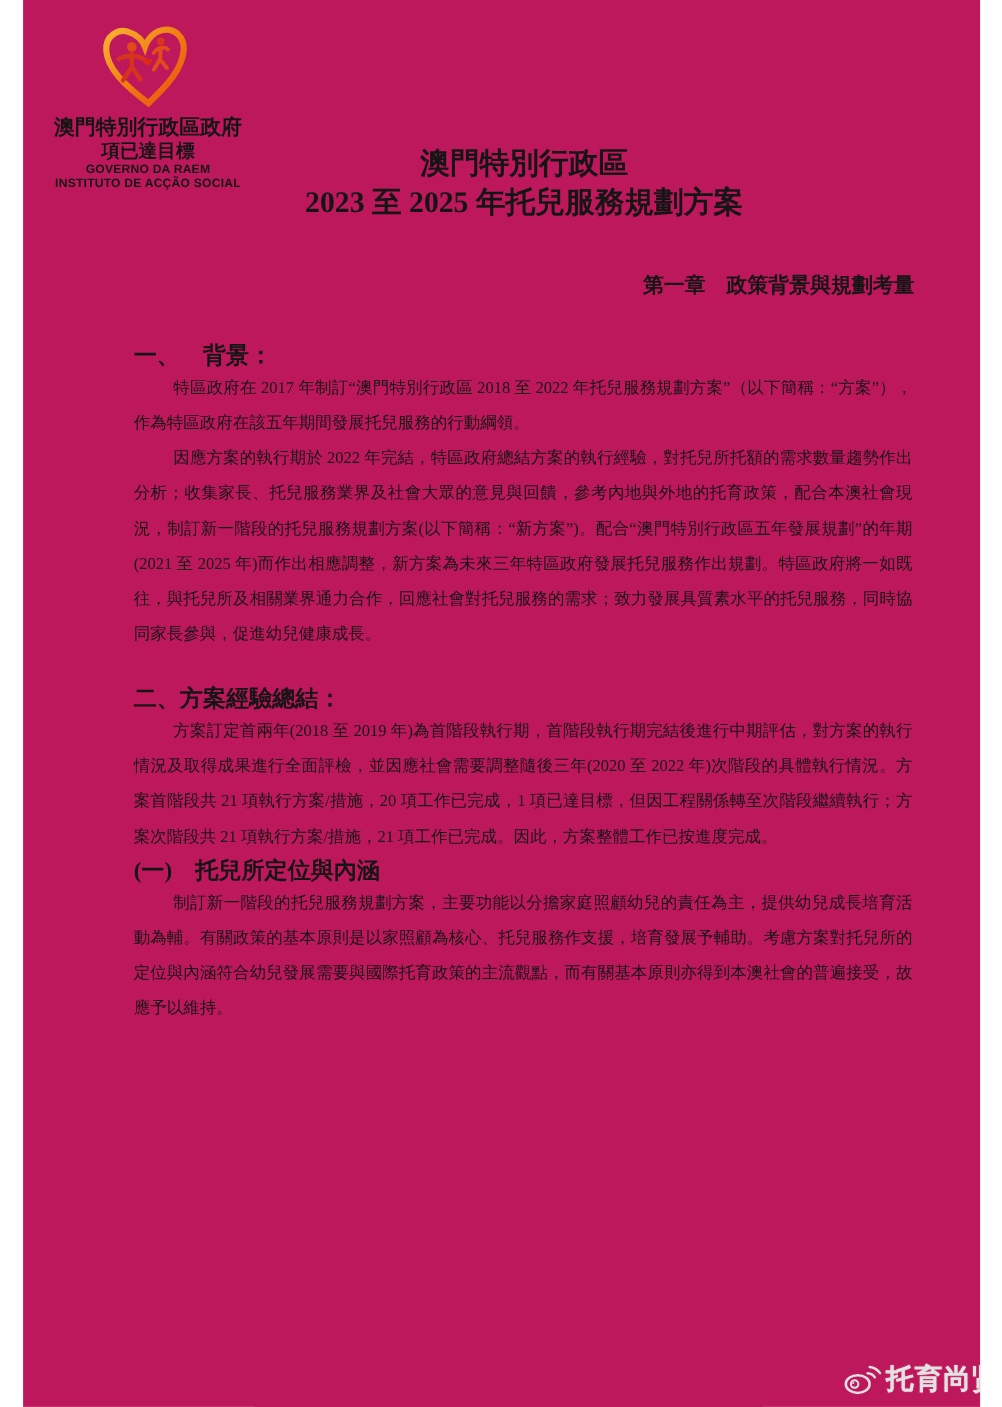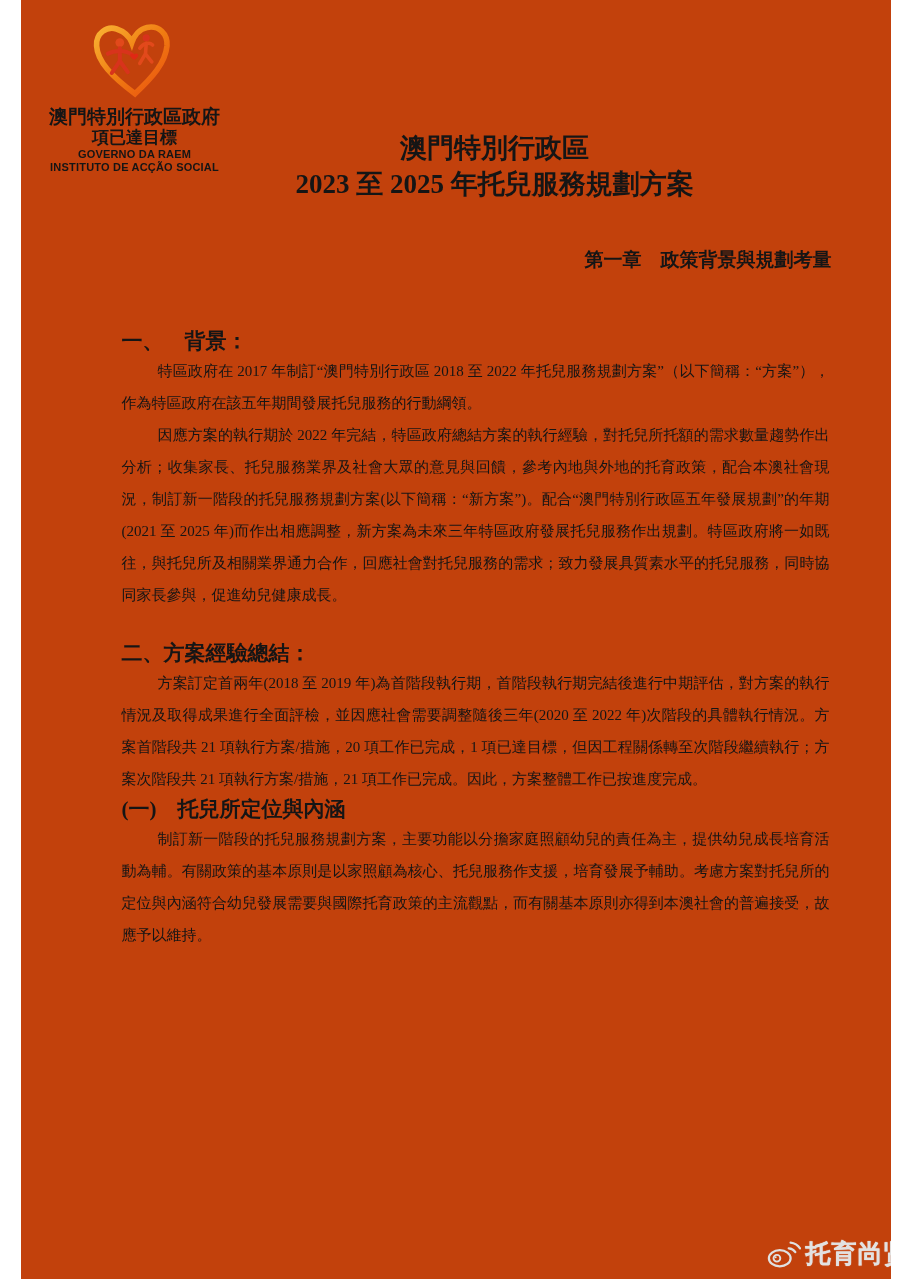--- a/index.html
+++ b/index.html
@@ -1,39 +1,39 @@
 <!DOCTYPE html>
 <html><head>
 <meta charset="utf-8">
 <style>
   html,body { margin:0; padding:0; background:#ffffff; }
   .page {
     position:relative; width:870px; height:1279px; margin:0 auto;
-    background:#c2410c; overflow:hidden; color:#151515;
+    background:#be185d; overflow:hidden; color:#151515;
     font-family:"Liberation Serif","DejaVu Serif",serif;
     text-decoration:underline;
   }
 
   
   .logo-block { position:absolute; left:23px; top:20px; width:182px; text-align:center;
                 font-family:"Liberation Sans","DejaVu Sans",sans-serif; }
   .logo-heart { display:block; margin:0 auto 4px auto; width:96px; height:82px; }
   .org-zh1 { font-size:19px; font-weight:bold; line-height:22px; white-space:nowrap; letter-spacing:0px; }
   .org-zh2 { font-size:17px; font-weight:bold; line-height:20px; white-space:nowrap; }
   .org-pt  { font-size:11px; font-weight:bold; line-height:12.5px; white-space:nowrap; letter-spacing:0.2px; }
 
   
-  .title-block { position:absolute; left:119px; top:131px; width:710px; text-align:center; font-weight:bold; }
+  .title-block { position:absolute; left:101px; top:131px; width:710px; text-align:center; font-weight:bold; }
   .title-line1 { font-size:27px; line-height:35px; }
   .title-line2 { font-size:27px; line-height:36px; }
   .chapter-heading { position:absolute; left:101px; top:245px; width:710px; text-align:right;
                      font-size:19px; font-weight:bold; line-height:30px; }
 
   
-  .content { position:absolute; left:101px; top:327px; width:708px; }
+  .content { position:absolute; left:101px; top:309px; width:708px; }
   .sec-heading { font-size:21px; font-weight:bold; line-height:28px; margin:0; }
   .content p { margin:0; font-size:15px; line-height:32px; text-align:justify; text-indent:36px; }
   .mt-p1 { margin-top:13px; }
   .mt-p2 { margin-top:3px;  }
   .mt-h2 { margin-top:28px; }
   .mt-p3 { margin-top:22px; }
   .mt-h3 { margin-top:0px;  }
   .mt-p4 { margin-top:18px; }
 
   

